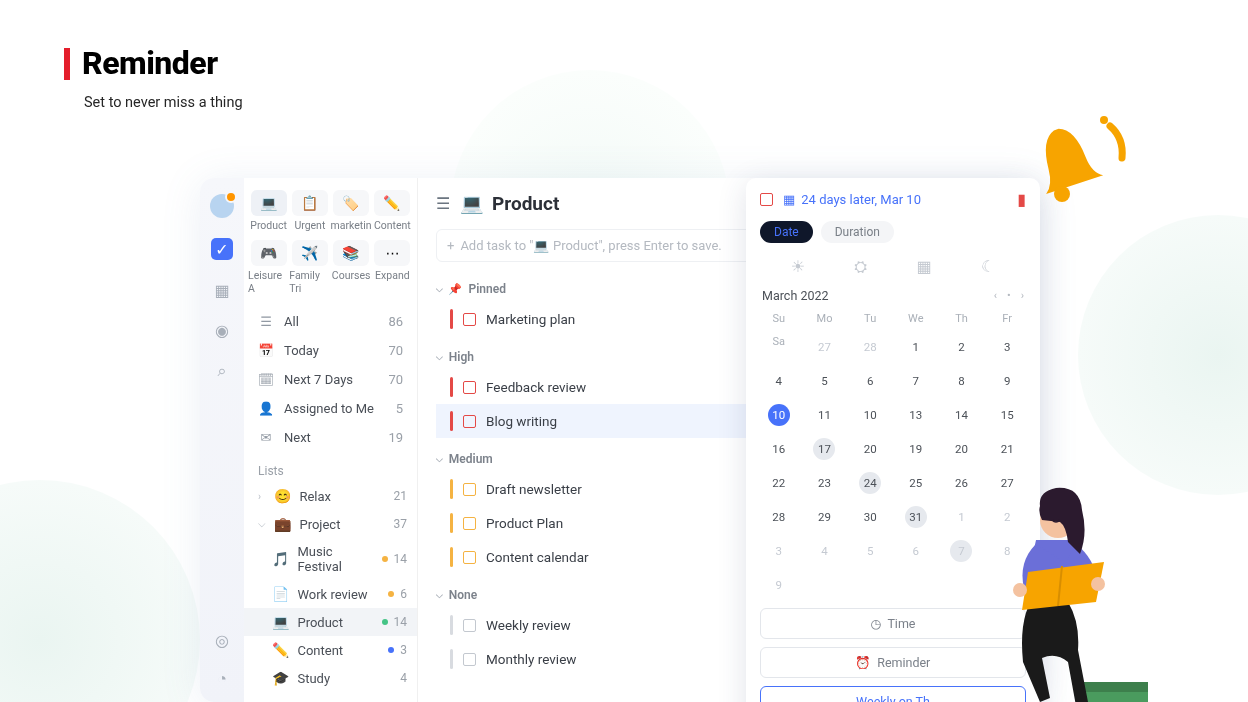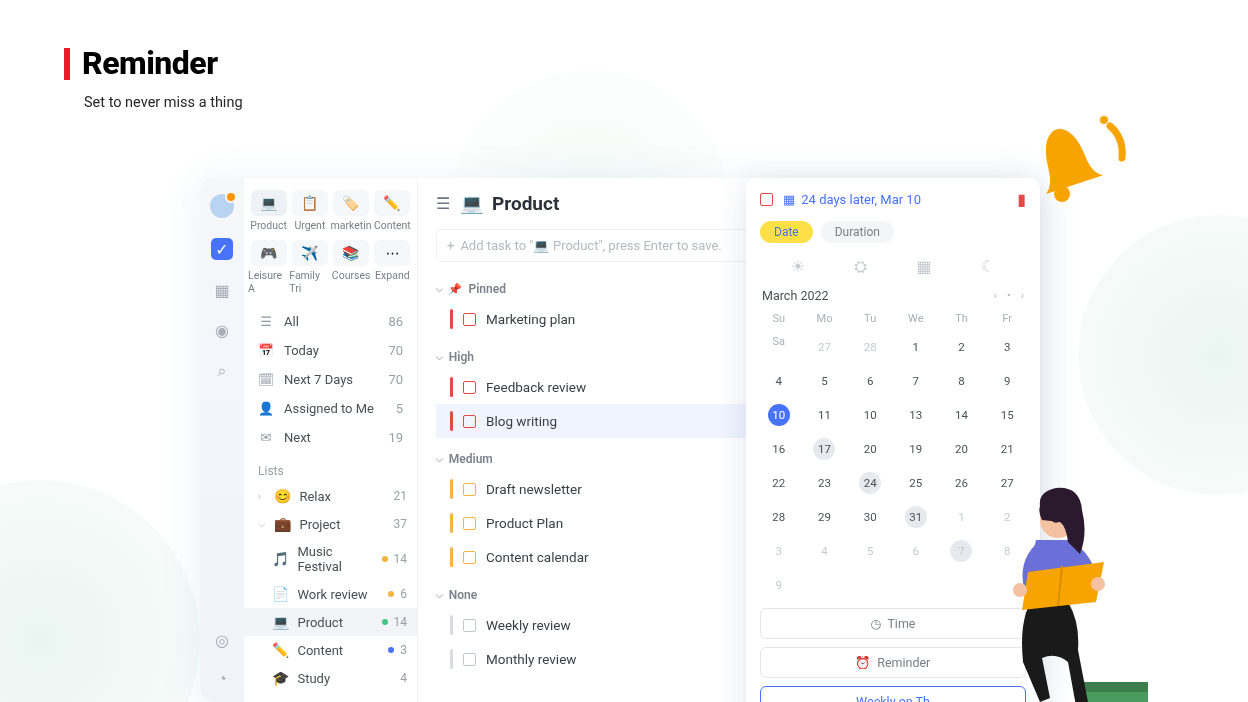--- a/index.html
+++ b/index.html
@@ -57,21 +57,21 @@
 .cb-red{border-color:#e44946}.cb-yel{border-color:#f5b342}.cb-grey{border-color:#c3c8cf}
 .loop{color:#b4bac2;font-size:12px;margin-left:auto;margin-right:6px}
 
 .detail{position:absolute;left:746px;top:178px;width:294px;z-index:4;background:#fff;border-radius:10px;box-shadow:0 6px 30px rgba(40,60,100,.14);padding:12px 0 14px}
 .drow1{display:flex;align-items:center;gap:10px;padding:0 14px 8px}
 .drow1 .cb{border-color:#e44946}
 .drow1 .dt{color:#4772fa;font-size:13px;display:flex;align-items:center;gap:6px}
 .drow1 .flag{margin-left:auto;color:#e44946}
 .tabs{display:flex;gap:8px;padding:4px 14px 10px}
 .tab{padding:4px 14px;border-radius:12px;font-size:12px;cursor:pointer}
-.tab.a{background:#fde047;color:#4772fa}
+.tab.a{background:#0f172a;color:#4772fa}
 .tab.b{background:#f4f5f7;color:#7a8088}
 .quickrow{display:flex;justify-content:space-around;padding:4px 20px 10px;color:#c5cad1}
 .calhdr{display:flex;align-items:center;padding:2px 16px 6px;font-size:12.5px;color:#4c5158}
 .calhdr .nav{margin-left:auto;display:flex;gap:10px;color:#b4b9c0;font-size:11px}
 .calgrid{display:grid;grid-template-columns:repeat(6,1fr);padding:0 10px;font-size:11.5px;text-align:center;row-gap:4px}
 .calgrid .dow{color:#aab0b8;font-size:11px;padding:3px 0}
 .calgrid .d{padding:4px 0;color:#4c5158;cursor:pointer}
 .calgrid .d.mute{color:#c5cad2}
 .calgrid .d span{display:inline-flex;width:22px;height:22px;align-items:center;justify-content:center;border-radius:50%}
 .calgrid .d.today span{background:#4772fa;color:#fff}

